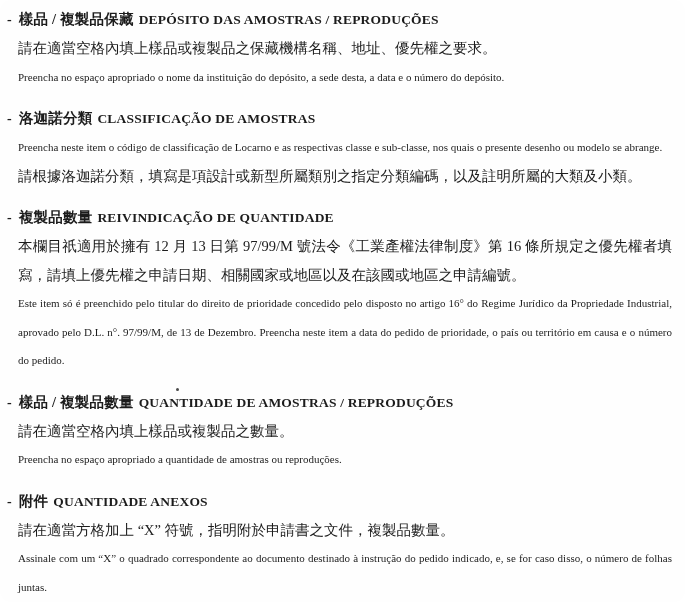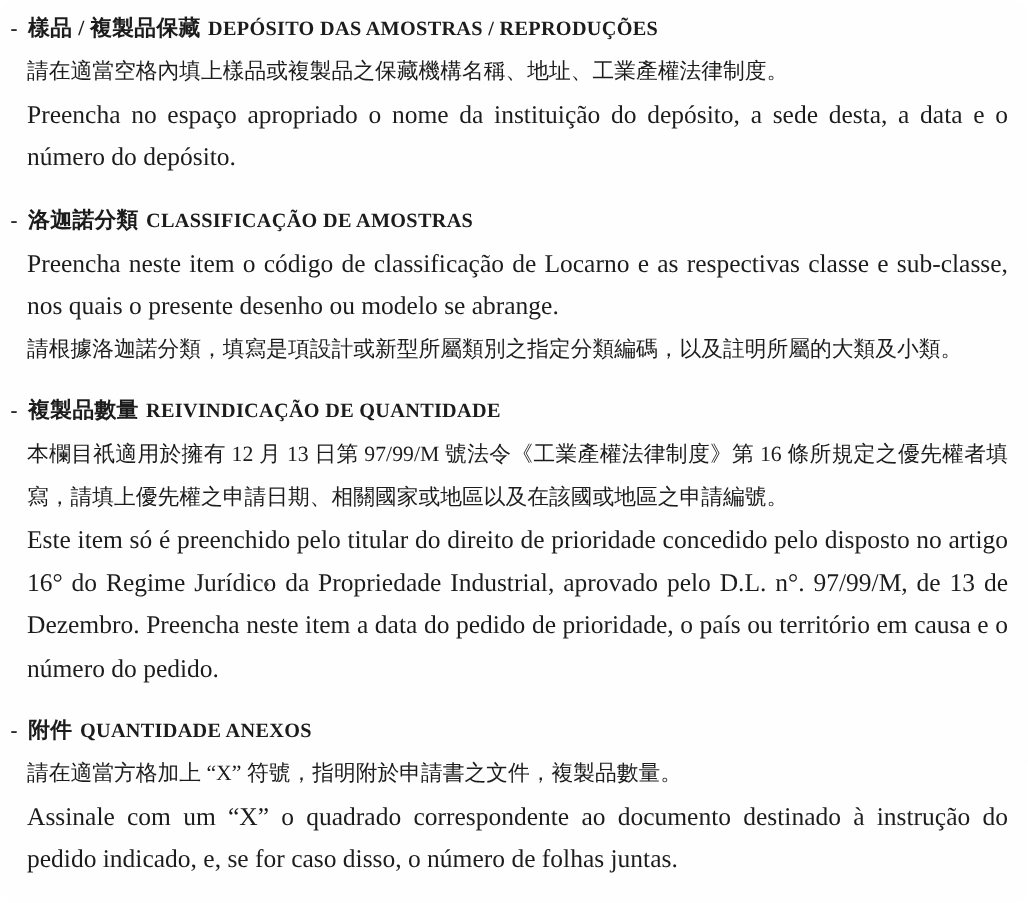--- a/index.html
+++ b/index.html
@@ -21,21 +21,21 @@
     font-size: 14px;
     line-height: 28px;
     margin-left: -11px;
     white-space: nowrap;
     letter-spacing: 0.2px;
   }
   .heading .dash { display: inline-block; margin-right: 7px; font-weight: bold; }
   .heading .h-zh { font-size: 14.5px; }
   .heading .h-pt { font-size: 13.5px; margin-left: 5px; }
   .para {
-    font-size: 17px;
+    font-size: 11px;
     line-height: 28.5px;
     text-align: justify;
     margin: 0;
   }
   .para.zh { font-size: 14.5px; }
   .stray-mark {
     position: absolute;
     left: 176px;
     top: 388px;
     width: 3px;
@@ -46,40 +46,47 @@
 </style>
 </head>
 <body>
 
 <div class="page">
 
   <div class="section">
     <div class="heading">
       <span class="dash">-</span><span class="h-zh">樣品 / 複製品保藏</span><span class="h-pt">DEPÓSITO DAS AMOSTRAS / REPRODUÇÕES</span>
     </div>
-    <p class="para zh">請在適當空格內填上樣品或複製品之保藏機構名稱、地址、工業產權法律制度。</p>
+    <p class="para zh">請在適當空格內填上樣品或複製品之保藏機構名稱、地址、優先權之要求。</p>
     <p class="para pt">Preencha no espaço apropriado o nome da instituição do depósito, a sede desta, a data e o número do depósito.</p>
   </div>
 
   <div class="section">
     <div class="heading">
       <span class="dash">-</span><span class="h-zh">洛迦諾分類</span><span class="h-pt">CLASSIFICAÇÃO DE AMOSTRAS</span>
     </div>
     <p class="para pt">Preencha neste item o código de classificação de Locarno e as respectivas classe e sub-classe, nos quais o presente desenho ou modelo se abrange.</p>
     <p class="para zh">請根據洛迦諾分類，填寫是項設計或新型所屬類別之指定分類編碼，以及註明所屬的大類及小類。</p>
   </div>
 
   <div class="section">
     <div class="heading">
       <span class="dash">-</span><span class="h-zh">複製品數量</span><span class="h-pt">REIVINDICAÇÃO DE QUANTIDADE</span>
     </div>
     <p class="para zh">本欄目祇適用於擁有 12 月 13 日第 97/99/M 號法令《工業產權法律制度》第 16 條所規定之優先權者填寫，請填上優先權之申請日期、相關國家或地區以及在該國或地區之申請編號。</p>
     <p class="para pt">Este item só é preenchido pelo titular do direito de prioridade concedido pelo disposto no artigo 16° do Regime Jurídico da Propriedade Industrial, aprovado pelo D.L. n°. 97/99/M, de 13 de Dezembro. Preencha neste item a data do pedido de prioridade, o país ou território em causa e o número do pedido.</p>
   </div>
 
+  <div class="section">
+    <div class="heading">
+      <span class="dash">-</span><span class="h-zh">樣品 / 複製品數量</span><span class="h-pt">QUANTIDADE DE AMOSTRAS / REPRODUÇÕES</span>
+    </div>
+    <p class="para zh">請在適當空格內填上樣品或複製品之數量。</p>
+    <p class="para pt">Preencha no espaço apropriado a quantidade de amostras ou reproduções.</p>
+  </div>
 
   <div class="section">
     <div class="heading">
       <span class="dash">-</span><span class="h-zh">附件</span><span class="h-pt">QUANTIDADE ANEXOS</span>
     </div>
     <p class="para zh">請在適當方格加上 “X” 符號，指明附於申請書之文件，複製品數量。</p>
     <p class="para pt">Assinale com um “X” o quadrado correspondente ao documento destinado à instrução do pedido indicado, e, se for caso disso, o número de folhas juntas.</p>
   </div>
 
   <div class="stray-mark"></div>

